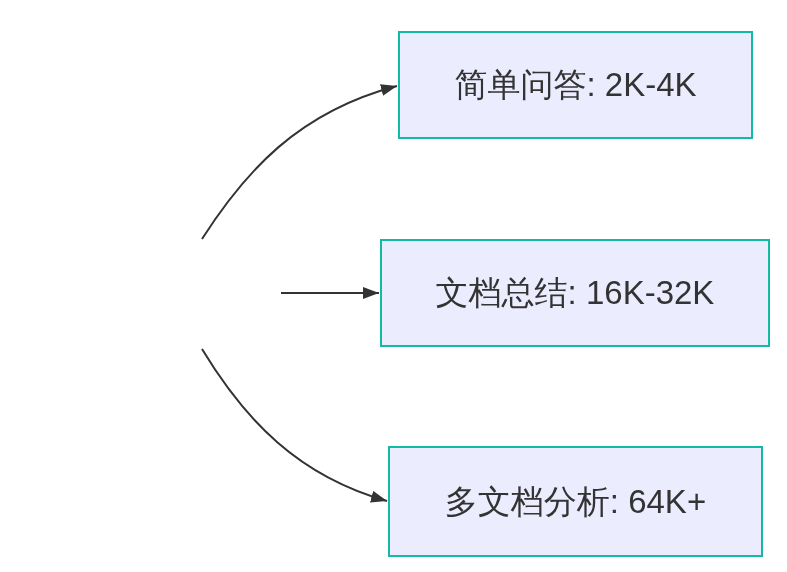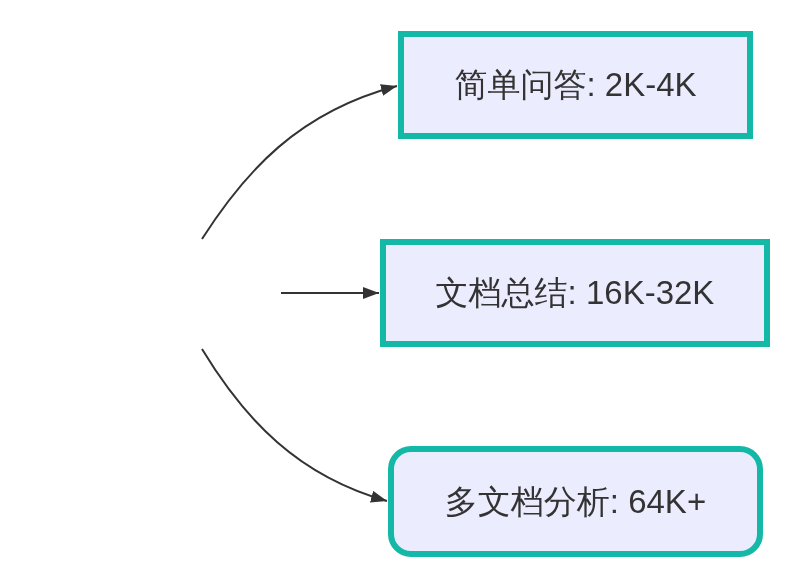--- a/index.html
+++ b/index.html
@@ -20,34 +20,34 @@
     left: 0;
     top: 0;
     width: 787px;
     height: 572px;
     pointer-events: none;
   }
   .node {
     position: absolute;
     box-sizing: border-box;
     background: #ECECFF;
-    border: 6px solid #14b8a6;
+    border: 2px solid #14b8a6;
     color: #333333;
     font-size: 33px;
     line-height: 1.2;
     display: flex;
     align-items: center;
     justify-content: center;
     text-align: center;
     white-space: nowrap;
   }
   .node-root   { left: 32px;  top: 240px; width: 248px; height: 108px; }
   .node-top    { left: 398px; top: 31px;  width: 355px; height: 108px; }
   .node-middle { left: 380px; top: 239px; width: 390px; height: 108px; }
-  .node-bottom { left: 388px; top: 446px; width: 375px; height: 111px; border-radius: 23px; }
+  .node-bottom { left: 388px; top: 446px; width: 375px; height: 111px; }
 </style>
 </head>
 <body>
 
 <div class="canvas">
 
   <svg class="edges-layer" width="787" height="572" viewBox="0 0 787 572" xmlns="http://www.w3.org/2000/svg">
     <defs>
       <marker id="arrowhead" markerUnits="userSpaceOnUse" markerWidth="16" markerHeight="12" viewBox="0 0 16 12" refX="16" refY="6" orient="auto">
         <path d="M0,0 L16,6 L0,12 Z" fill="#333333"></path>

